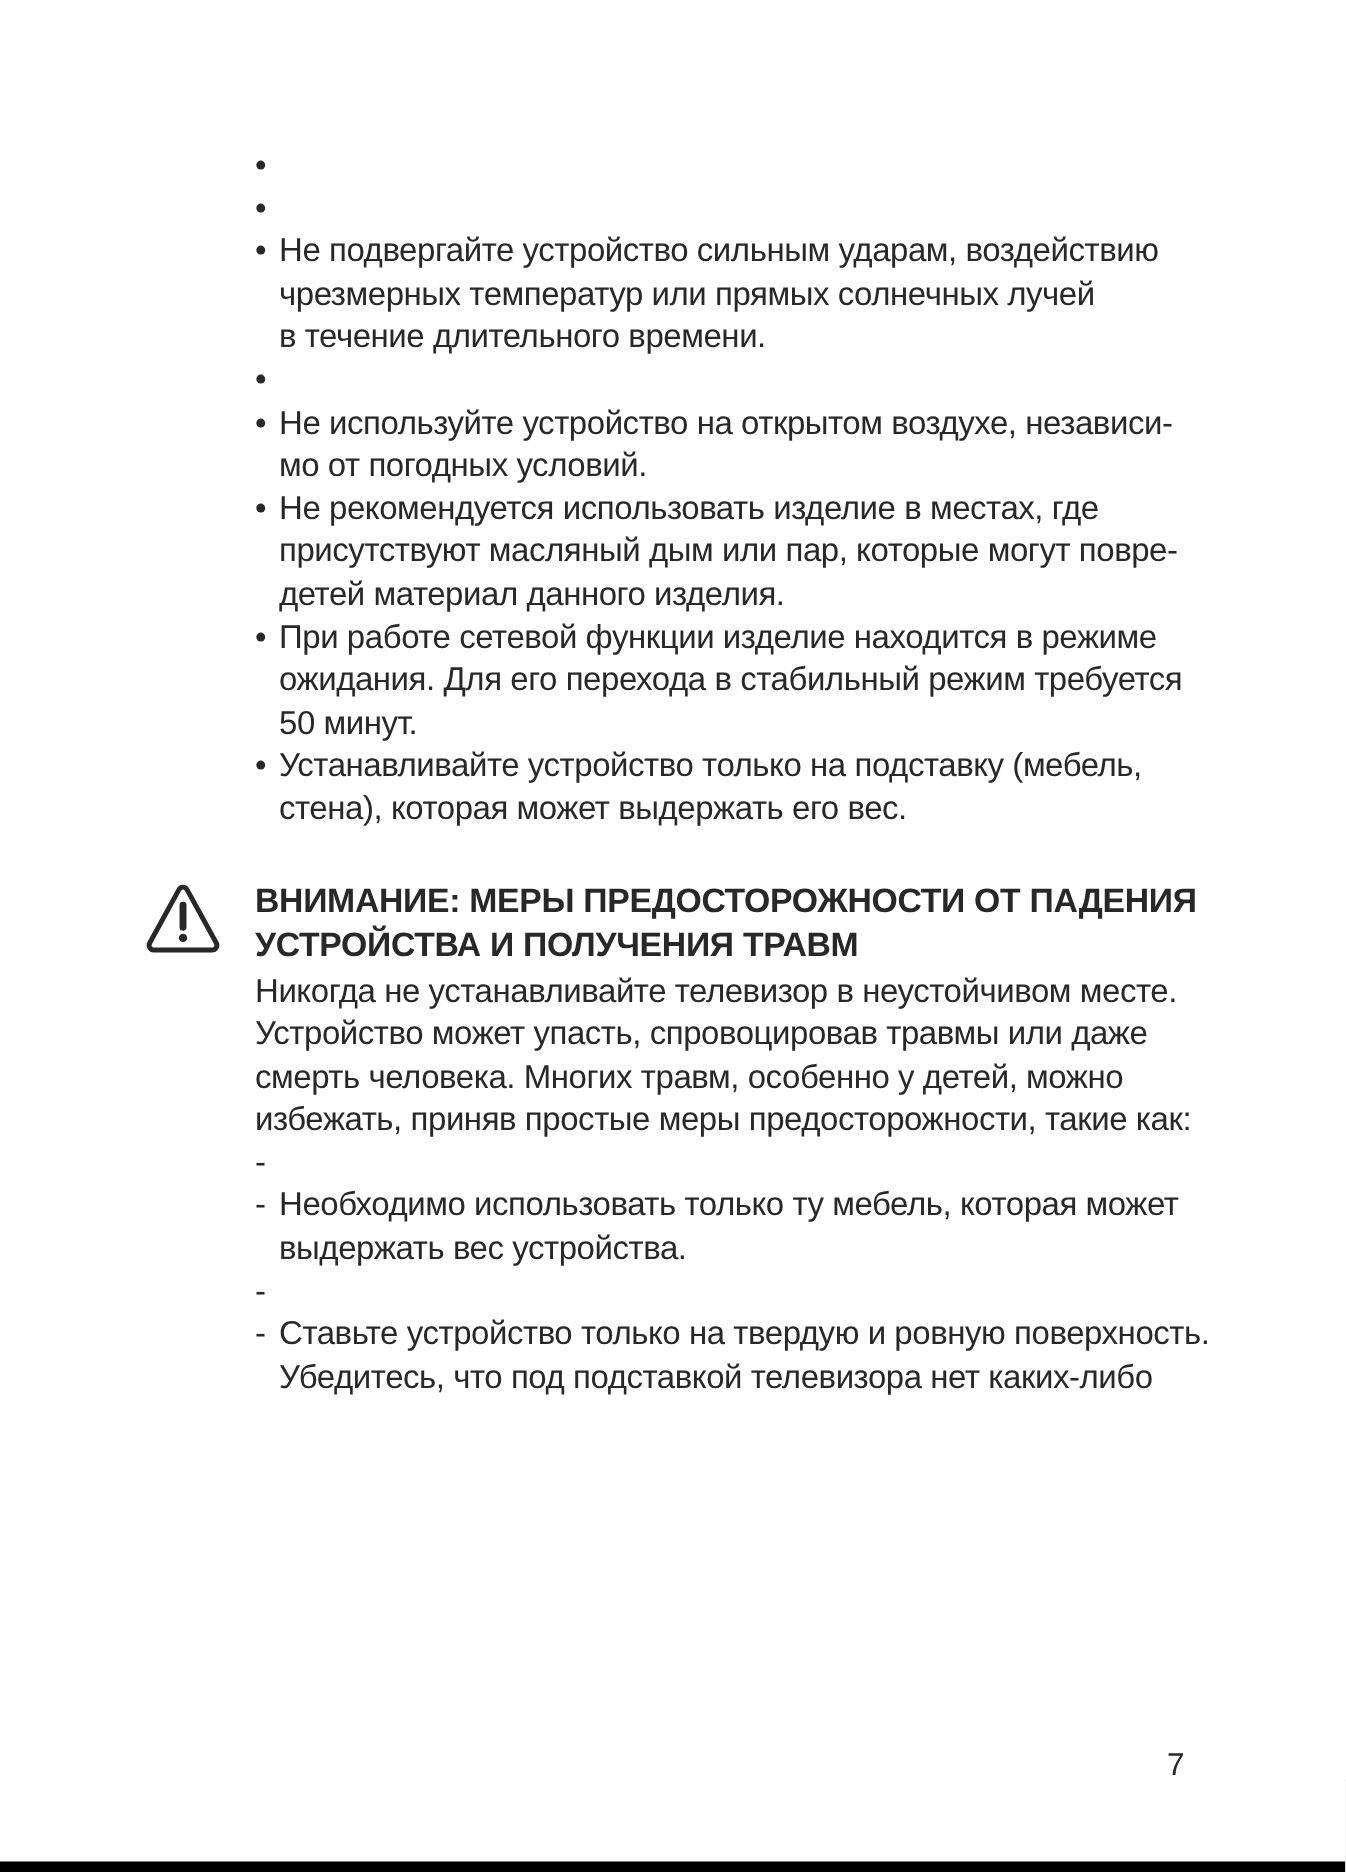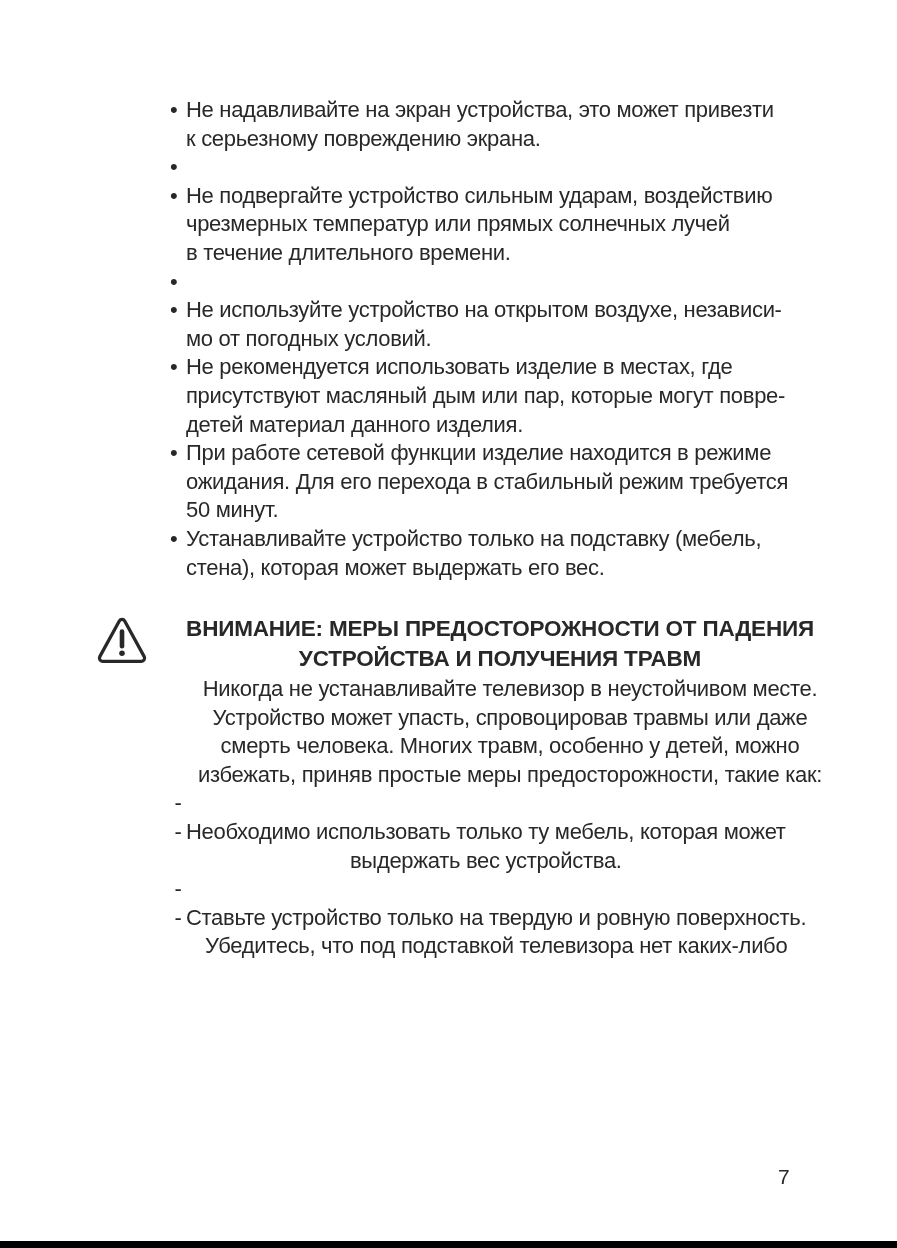--- a/index.html
+++ b/index.html
@@ -18,40 +18,39 @@
     left: 170px;
     top: 96px;
     width: 660px;
     font-size: 22px;
     line-height: 28.6px;
     letter-spacing: -0.3px;
   }
   .li { display: flex; align-items: flex-start; }
   .marker { flex: 0 0 16px; width: 16px; }
   .li-text { white-space: pre; }
-  .warning { position: relative; margin-top: 32px; text-align: center; }
+  .warning { position: relative; margin-top: 32px; }
   .warn-icon {
     position: absolute;
     left: -73px;
     top: 0px;
     width: 50px;
     height: 52px;
     display: block;
   }
   .warn-title {
     font-weight: bold;
     font-size: 22.5px;
     line-height: 29.5px;
     letter-spacing: -0.2px;
     white-space: pre;
   }
   .warn-intro {
     margin-top: 2px;
     white-space: pre;
-    margin-left: 20px;
   }
   .dash-list { margin-top: 0; }
   .page-number {
     position: absolute;
     left: 778px;
     top: 1165px;
     font-size: 21px;
     letter-spacing: -0.2px;
   }
   .footer-bar {
@@ -65,22 +64,20 @@
 </style>
 </head>
 <body>
 
 <div class="page">
   <div class="content">
 
     <div class="bullet-list">
       <div class="li">
         <span class="marker">•</span>
-        <span class="li-text">Не надавливайте на экран устройства, это может привезти
-к серьезному повреждению экрана.</span>
       </div>
       <div class="li">
         <span class="marker">•</span>
       </div>
       <div class="li">
         <span class="marker">•</span>
         <span class="li-text">Не подвергайте устройство сильным ударам, воздействию
 чрезмерных температур или прямых солнечных лучей
 в течение длительного времени.</span>
       </div>

